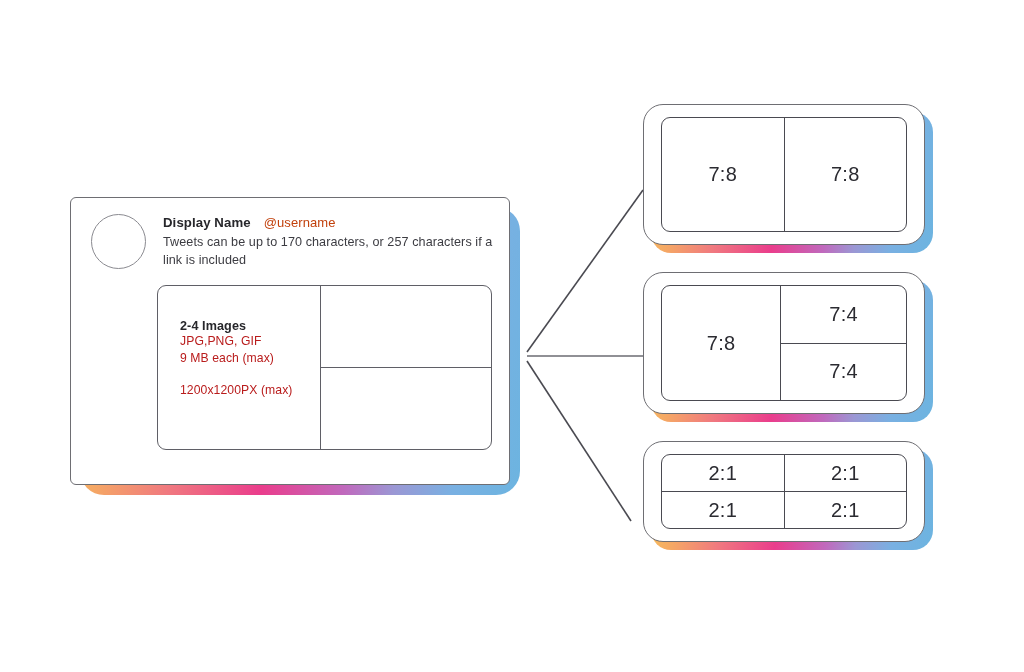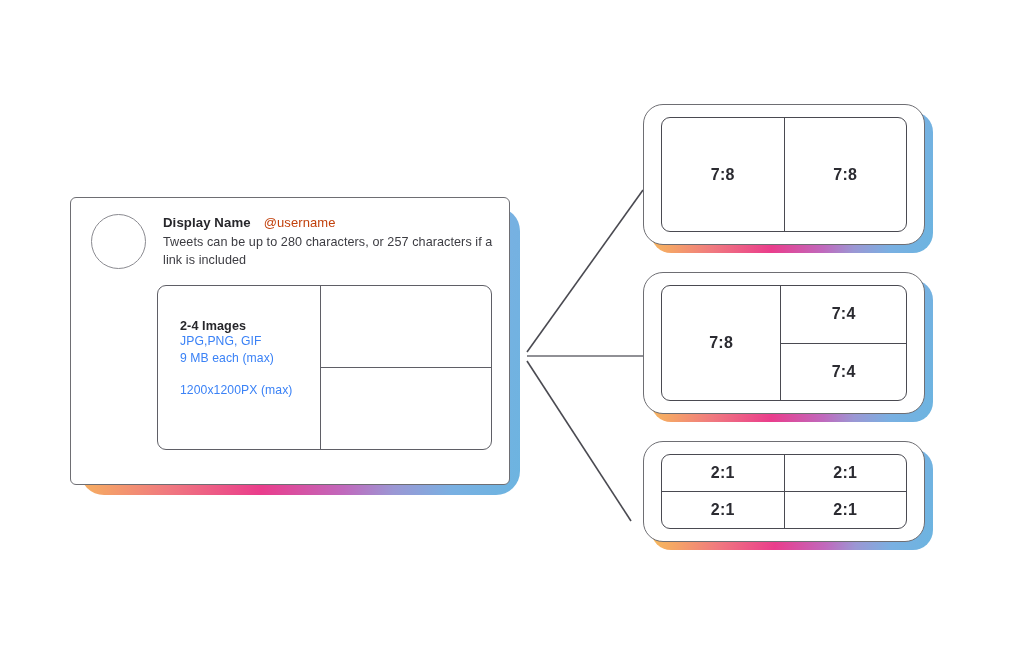--- a/index.html
+++ b/index.html
@@ -143,21 +143,21 @@
     width: 140px;
   }
   .spec-title {
     font-size: 12.6px;
     font-weight: bold;
     color: #27272b;
     letter-spacing: 0.1px;
   }
   .spec-line {
     font-size: 12.2px;
-    color: #3b82f6;
+    color: #b91c1c;
     line-height: 1.42;
     letter-spacing: 0.08px;
   }
   .spec-gap { height: 14px; }
 
   
   .ratio-card .card-face { border-radius: 20px; border: 1.6px solid #6e6e73; }
   .ratio-card .card-shadow { border-radius: 20px; left: 8px; top: 8px; right: -8px; bottom: -8px; }
 
   #ratio-card-1 { left: 643px; top: 104px; width: 282px; height: 141px; }
@@ -186,24 +186,23 @@
   .rg-col + .rg-col { border-left: 1.5px solid #4a4a51; }
   .rg-cell {
     flex: 1 1 auto;
     display: flex;
     align-items: center;
     justify-content: center;
     min-height: 0;
   }
   .rg-cell + .rg-cell { border-top: 1.5px solid #4a4a51; }
   .rg-label {
-    font-size: 16px;
+    font-size: 20px;
     color: #2b2b31;
     letter-spacing: 0.3px;
-    font-weight: bold;
   }
 
   
   #ratio-card-2 .rg-col.col-wide { flex: 0 0 48.5%; }
   #ratio-card-2 .rg-col.col-narrow { flex: 1 1 auto; }
 
   
   #connectors {
     position: absolute;
     left: 0; top: 0;
@@ -228,21 +227,21 @@
     <div class="card-face">
       <div class="tweet-inner">
 
         <div class="avatar"></div>
 
         <div class="tweet-text-block">
           <div class="name-row">
             <span class="display-name">Display Name</span>
             <span class="username">@username</span>
           </div>
-          <div class="tweet-body">Tweets can be up to 280 characters, or 257 characters if a link is included</div>
+          <div class="tweet-body">Tweets can be up to 170 characters, or 257 characters if a link is included</div>
         </div>
 
         <div class="media-panel">
           <div class="media-col-left">
             <div class="spec-list">
               <div class="spec-title">2-4 Images</div>
               <div class="spec-line">JPG,PNG, GIF</div>
               <div class="spec-line">9 MB each (max)</div>
               <div class="spec-gap"></div>
               <div class="spec-line">1200x1200PX (max)</div>

